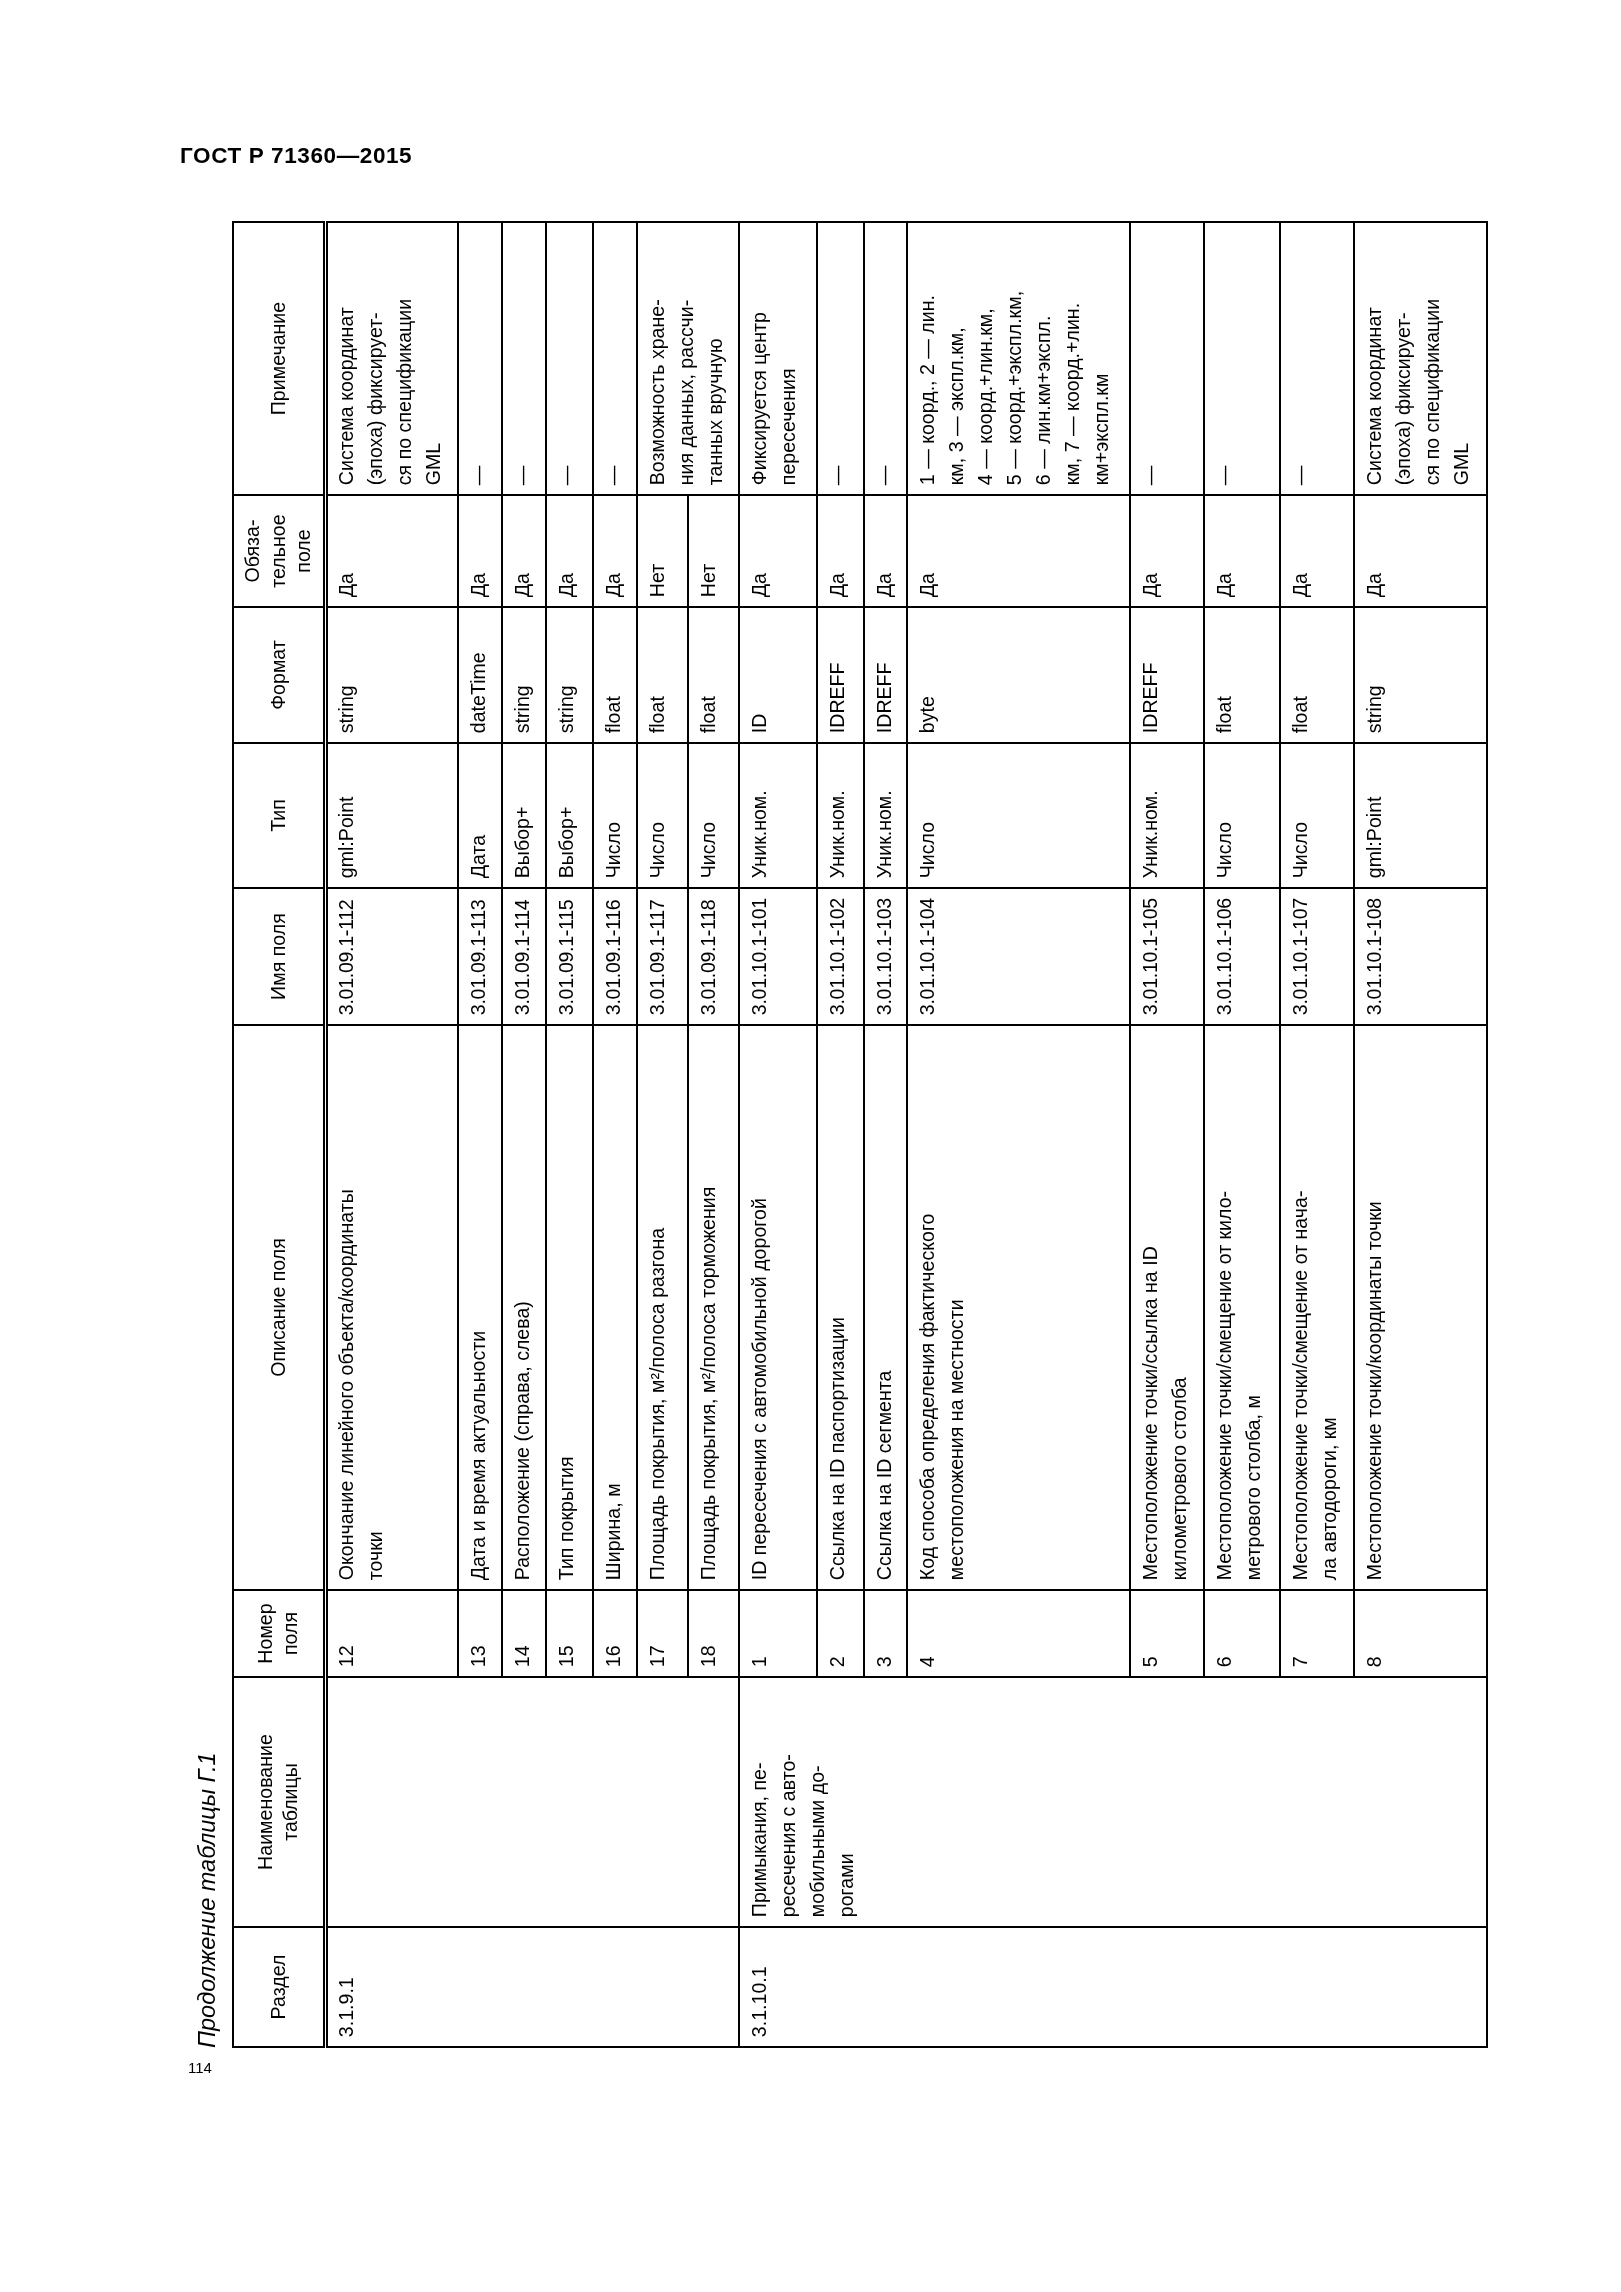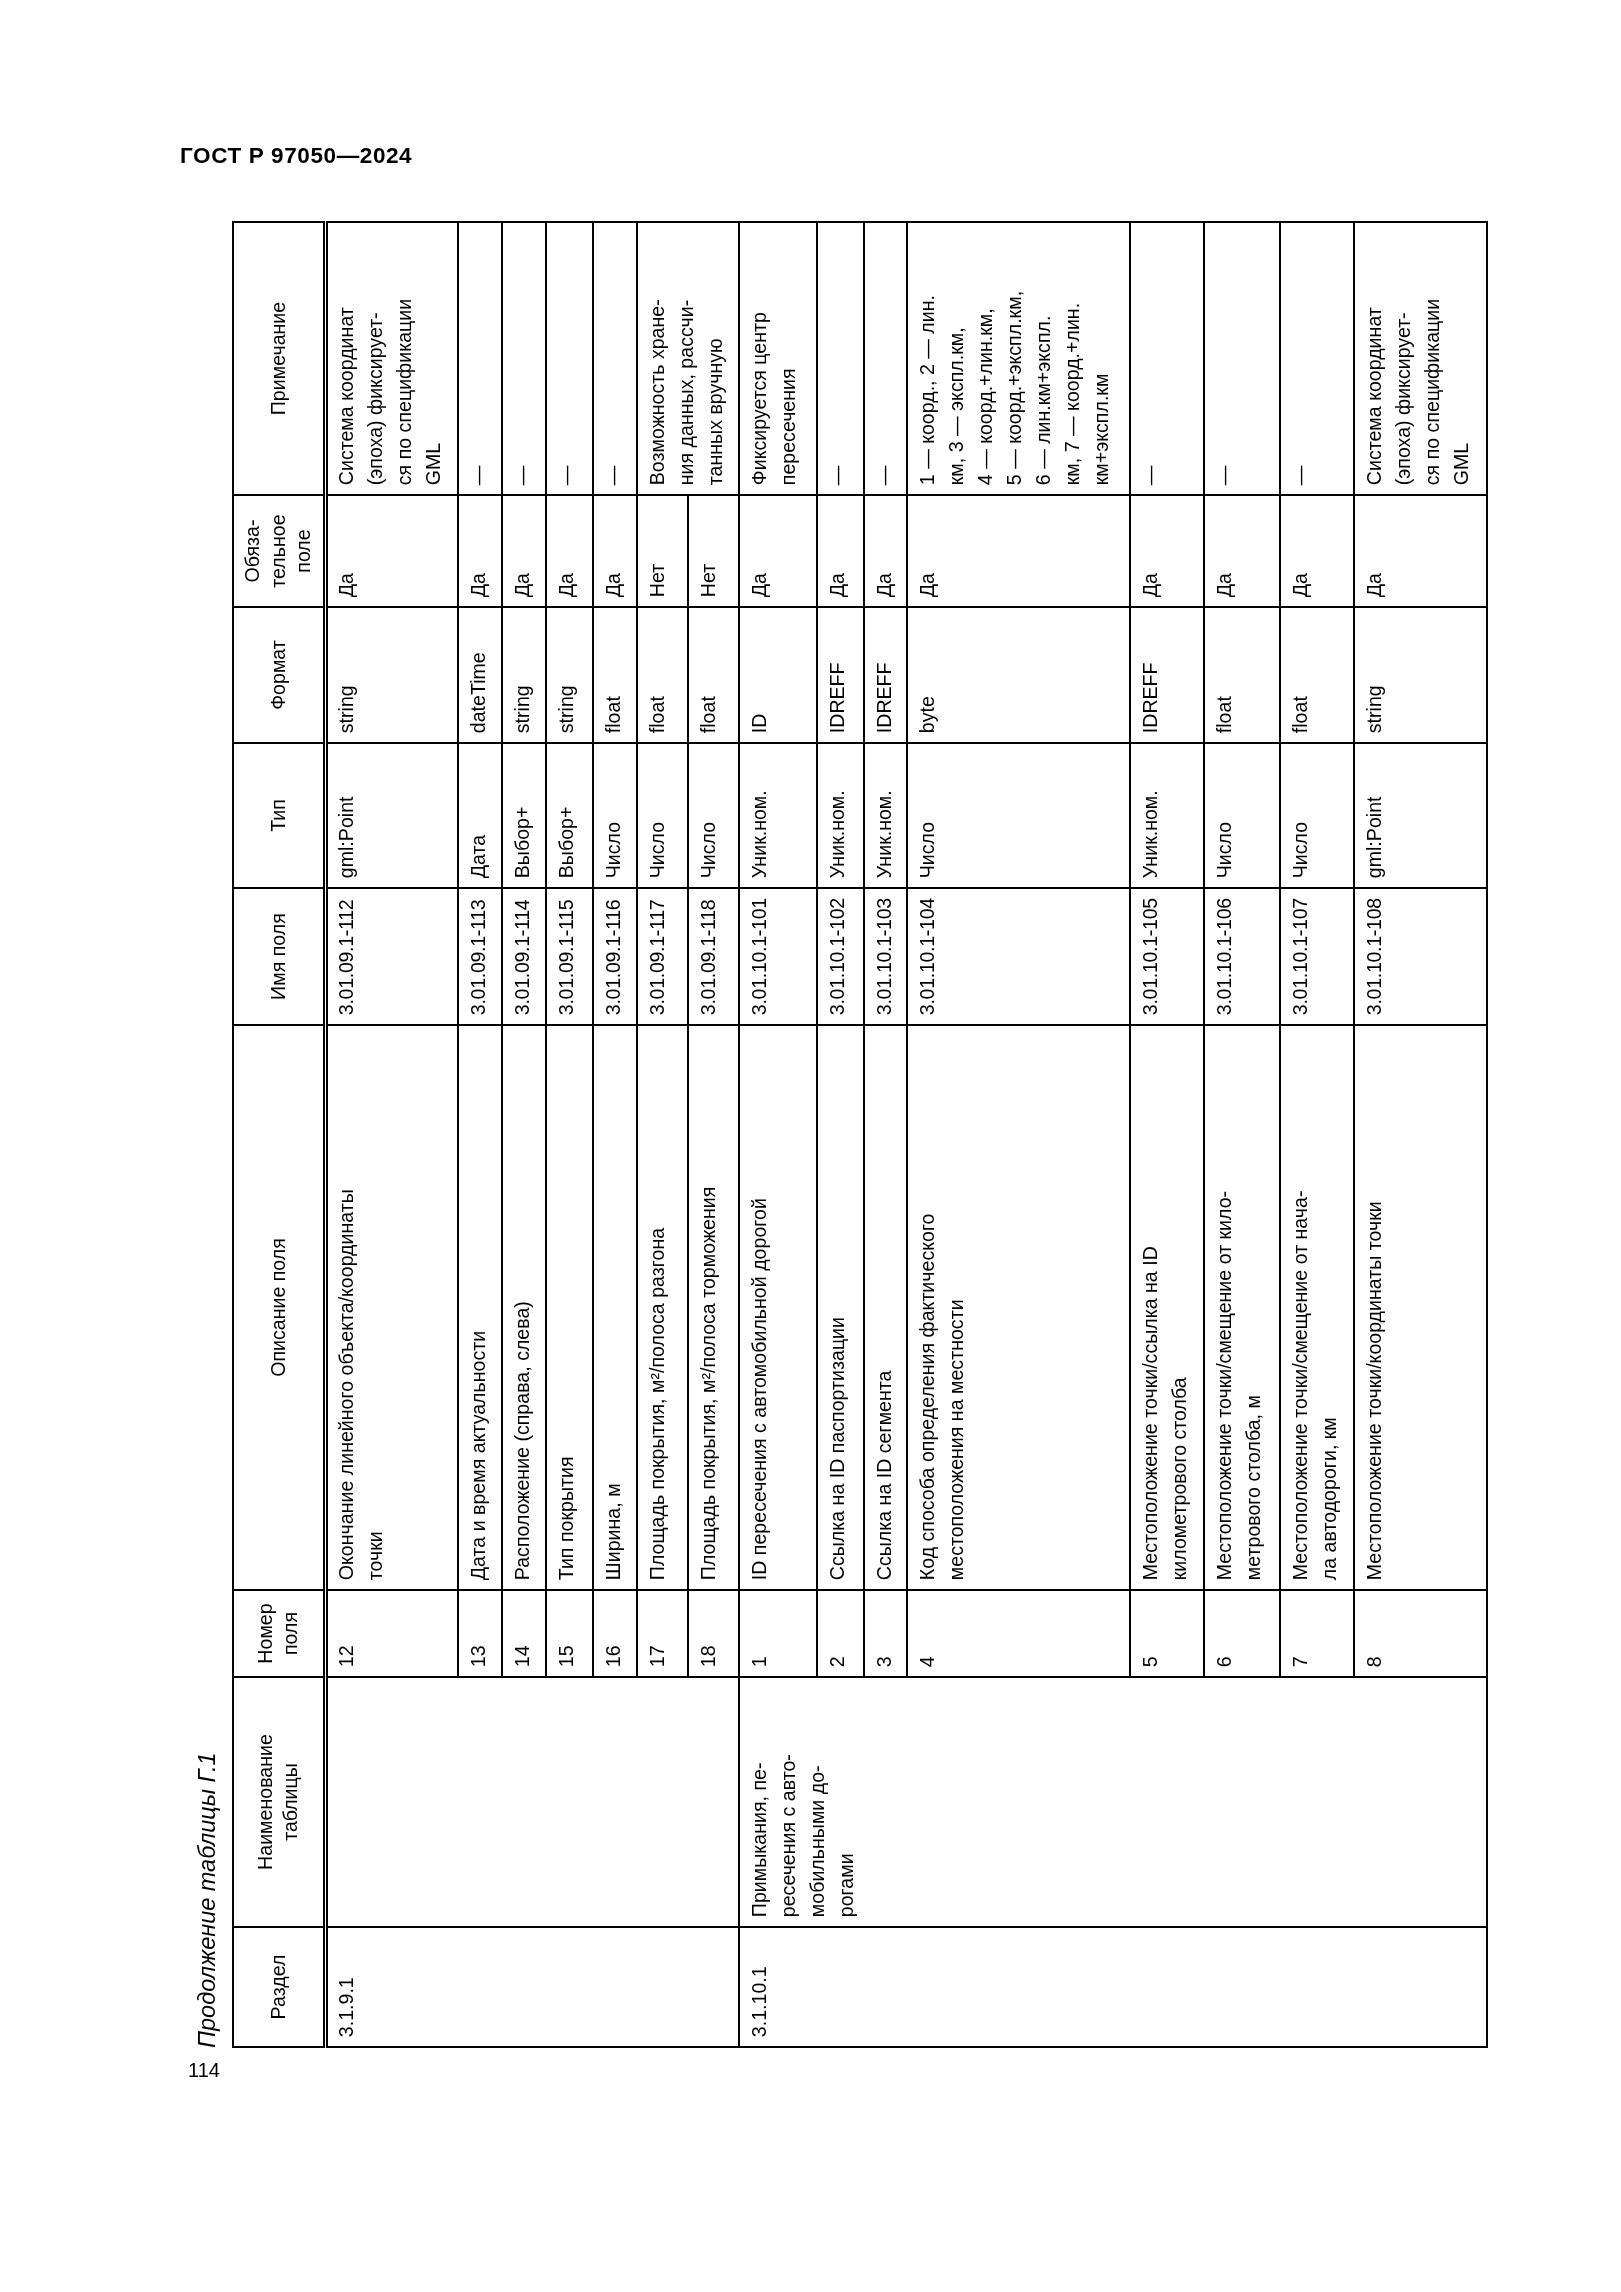--- a/index.html
+++ b/index.html
@@ -5,21 +5,21 @@
   html,body{margin:0;padding:0;background:#e8e8e8;}
   .page{
     position:relative;width:1621px;height:2293px;background:#ffffff;
     font-family:"Liberation Sans",sans-serif;color:#000;overflow:hidden;
   }
   .running-header{
     position:absolute;left:180px;top:143px;font-size:22.5px;font-weight:bold;
     letter-spacing:0.6px;white-space:nowrap;
   }
   .page-number{
-    position:absolute;left:188px;top:2059px;font-size:20px;
+    position:absolute;left:188px;top:2059px;font-size:15px;
   }
   
   .rot-outer{position:absolute;left:191px;top:223px;width:1313px;height:1825px;}
   .rot-inner{
     width:1825px;height:1313px;
     transform-origin:0 0;
     transform:translateY(1825px) rotate(-90deg);
   }
   .caption{
     font-style:italic;font-size:23.5px;height:41px;line-height:33px;
@@ -41,21 +41,21 @@
   }
   td.c{text-align:center;}
   td.fld{text-align:center;padding-left:2px;padding-right:2px;letter-spacing:-0.3px;}
   tr.sb td{border-top:2.9px solid #000;}
 </style>
 </head>
 <body>
 
 <div class="page">
 
-  <div class="running-header">ГОСТ Р 97050—2024</div>
+  <div class="running-header">ГОСТ Р 71360—2015</div>
 
   <div class="rot-outer">
     <div class="rot-inner">
 
       <div class="caption">Продолжение таблицы Г.1</div>
 
       <table class="gost">
         <colgroup>
           <col style="width:120px">
             <col style="width:250px">

